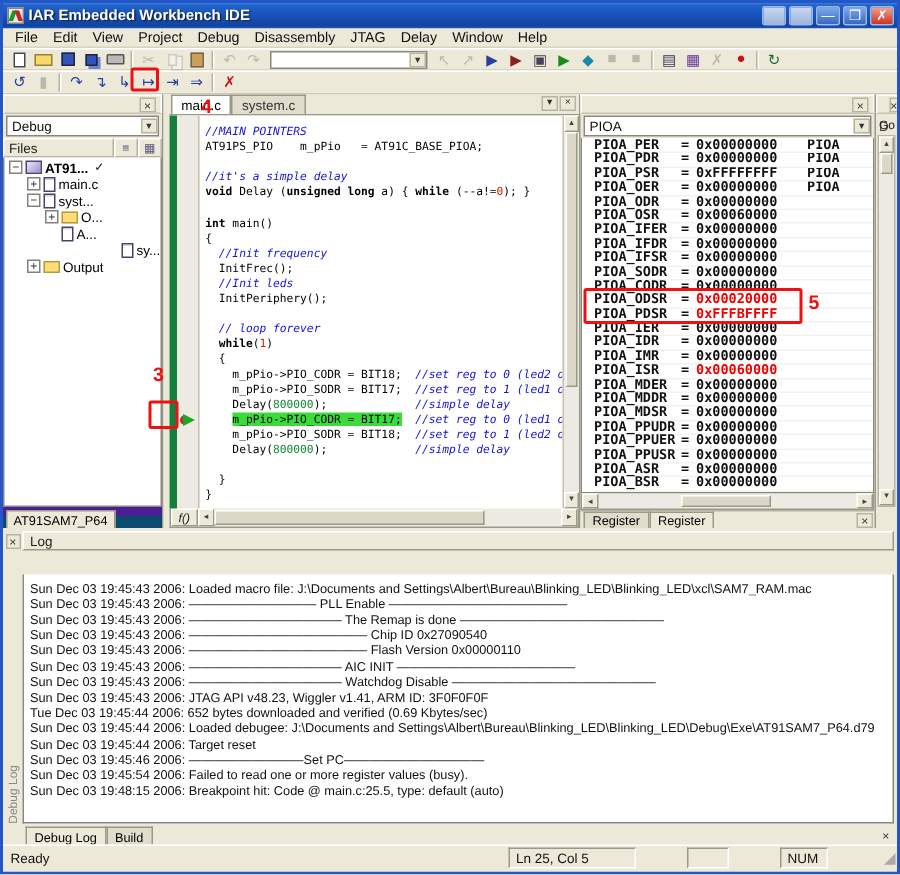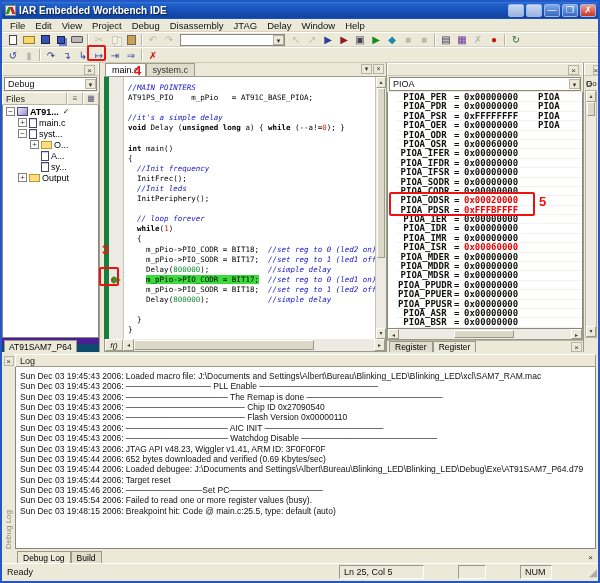--- a/index.html
+++ b/index.html
@@ -121,21 +121,21 @@
     font-size:8px; text-align:center; line-height:11px; font-style:italic; color:#222; }
   .sc-btn-h { flex:0 0 11px; background:#ECE9D8; border:1px solid; border-color:#fff #9a9a8a #9a9a8a #fff;
     font-size:6px; text-align:center; line-height:10px; color:#444; }
   .sc-thumb-h { flex:0 0 180px; background:#DCD8C8; border:1px solid; border-color:#fff #9a9a8a #9a9a8a #fff; margin:1px 0; }
 
   
   .register { flex:0 0 197px; display:flex; flex-direction:column; border-left:1px solid #9a9a8a; }
   .reg-list { flex:1; background:#fff; border:1px solid #8a887c; border-top:none; overflow:hidden; padding:1px 0 0 8px;
     font-family:"DejaVu Sans Mono", monospace; font-size:9px; font-weight:bold; }
   .reg-row { height:9.4px; line-height:9.2px; display:flex; position:relative; white-space:nowrap; border-bottom:1px solid #f4f2ec; }
-  .reg-name { width:58px; color:#111;text-align:center; }
+  .reg-name { width:58px; color:#111; }
   .reg-eq { width:10px; color:#111; }
   .reg-val { color:#111; }
   .reg-val.changed { color:#EE0000; }
   .reg-col2 { position:absolute; left:142px; width:44px; overflow:hidden; color:#111; }
   .reg-tabs { height:12px; flex:0 0 12px; background:#ECE9D8; display:flex; align-items:flex-end; padding-left:2px; border-top:1px solid #b8b4a4; }
   .rtab { font-size:8.5px; border:1px solid #9a9a8a; border-bottom:none; padding:0 5px; height:11px; line-height:11px; background:#e0ddcc; }
   .rtab.active { background:#ECE9D8; }
   .reg-tabs .mini-close { margin-left:auto; margin-right:1px; }
   .reg-hscroll { height:11px; flex:0 0 11px; display:flex; background:#ECEAE2; border:1px solid #9a9a8a; border-top:none; }
   .sc-thumb-h2 { flex:0 0 60px; margin:1px 0 1px 55px; background:#DCD8C8; border:1px solid; border-color:#fff #9a9a8a #9a9a8a #fff; }
@@ -150,21 +150,21 @@
   
   .logpanel { flex:0 0 211px; display:flex; background:#ECE9D8; border-top:2px solid #ECE9D8; }
   .log-side { flex:0 0 13px; display:flex; flex-direction:column; align-items:center; padding-top:2px; }
   .log-side .mini-close { width:10px; height:10px; }
   .log-side-title { margin-top:auto; margin-bottom:14px; writing-mode:vertical-rl; transform:rotate(180deg);
     font-size:8px; color:#888; }
   .log-main { flex:1; display:flex; flex-direction:column; min-width:0; padding-right:2px; }
   .log-head { height:13px; flex:0 0 13px; background:#ECE9D8; border:1px solid; border-color:#fff #9a9a8a #9a9a8a #fff;
     font-size:9px; padding:0 4px; line-height:12px; color:#222; }
   .log-lines { flex:1; background:#fff; border:1px solid #8a887c; border-top:none; overflow:hidden;
-    font-size:8.5px; padding:4px 0 0 4px; color:#111; }
+    font-size:8.5px; padding:4px 0 0 4px; color:#111;margin-top:16px; }
   .log-line { height:10.4px; line-height:10.4px; white-space:nowrap; overflow:hidden; }
   .log-tabs { height:14px; flex:0 0 14px; display:flex; align-items:flex-end; padding-left:2px; }
   .ltab { font-size:8.5px; border:1px solid #9a9a8a; border-bottom:none; padding:0 5px; height:12px; line-height:12px; background:#e0ddcc; }
   .ltab.active { background:#ECE9D8; }
   .log-tabs .mini-close { margin-left:auto; border:none; background:none; }
 
   
   .statusbar { flex:1; display:flex; align-items:center; background:#ECE9D8; border-top:1px solid #fff;
     font-size:9px; color:#111; padding:0 1px;gap:32px; }
   .sb-ready { flex:1; padding-left:4px; }
@@ -312,21 +312,21 @@
           <div class="tree-row" style="padding-left: 27px;">
             <span class="expander">+</span>
             <span class="ticon ti-folder"></span>
             <span class="tlabel">O...</span>
           </div>
           <div class="tree-row" style="padding-left: 27px;">
             <span style="width: 11px; flex: 0 0 11px;"></span>
             <span class="ticon ti-file"></span>
             <span class="tlabel">A...</span>
           </div>
-          <div class="tree-row" style="padding-left: 27px;">
+          <div class="tree-row" style="padding-left: 27px; margin-left: 40px;">
             <span style="width: 11px; flex: 0 0 11px;"></span>
             <span class="ticon ti-file"></span>
             <span class="tlabel">sy...</span>
           </div>
           <div class="tree-row" style="padding-left: 15px;">
             <span class="expander">+</span>
             <span class="ticon ti-folder"></span>
             <span class="tlabel">Output</span>
           </div>
         </div>
@@ -544,21 +544,21 @@
       <div class="log-head">Log</div>
       <div class="log-lines" id="loglines">
           <div class="log-line">Sun Dec 03 19:45:43 2006: Loaded macro file: J:\Documents and Settings\Albert\Bureau\Blinking_LED\Blinking_LED\xcl\SAM7_RAM.mac</div>
           <div class="log-line">Sun Dec 03 19:45:43 2006: —————————— PLL  Enable ——————————————</div>
           <div class="log-line">Sun Dec 03 19:45:43 2006: ———————————— The Remap is done ————————————————</div>
           <div class="log-line">Sun Dec 03 19:45:43 2006: —————————————— Chip ID  0x27090540</div>
           <div class="log-line">Sun Dec 03 19:45:43 2006: —————————————— Flash Version 0x00000110</div>
           <div class="log-line">Sun Dec 03 19:45:43 2006: ———————————— AIC INIT ——————————————</div>
           <div class="log-line">Sun Dec 03 19:45:43 2006: ———————————— Watchdog Disable ————————————————</div>
           <div class="log-line">Sun Dec 03 19:45:43 2006: JTAG API v48.23, Wiggler v1.41, ARM ID: 3F0F0F0F</div>
-          <div class="log-line">Sun Dec 03 19:45:44 2006: 652 bytes downloaded and verified (0.69 Kbytes/sec)</div>
+          <div class="log-line">Tue Dec 03 19:45:44 2006: 652 bytes downloaded and verified (0.69 Kbytes/sec)</div>
           <div class="log-line">Sun Dec 03 19:45:44 2006: Loaded debugee: J:\Documents and Settings\Albert\Bureau\Blinking_LED\Blinking_LED\Debug\Exe\AT91SAM7_P64.d79</div>
           <div class="log-line">Sun Dec 03 19:45:44 2006: Target reset</div>
           <div class="log-line">Sun Dec 03 19:45:46 2006: —————————Set PC———————————</div>
           <div class="log-line">Sun Dec 03 19:45:54 2006: Failed to read one or more register values (busy).</div>
           <div class="log-line">Sun Dec 03 19:48:15 2006: Breakpoint hit: Code @ main.c:25.5, type: default (auto)</div>
         </div>
       <div class="log-tabs" id="logtabs">
           <span class="ltab active">Debug Log</span>
           <span class="ltab">Build</span>
           <span class="mini-close">×</span>

